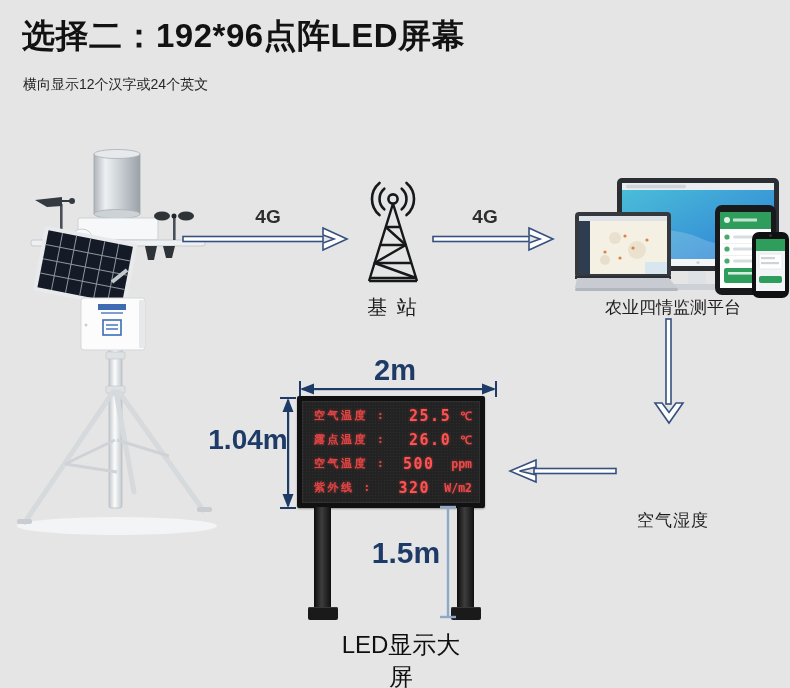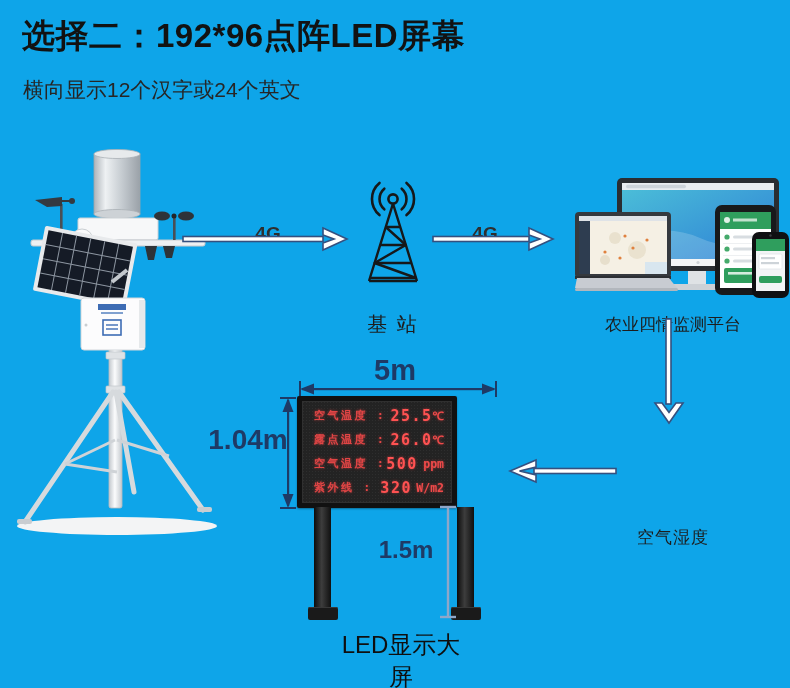--- a/index.html
+++ b/index.html
@@ -1,34 +1,34 @@
 <!DOCTYPE html>
 <html><head>
 <meta charset="utf-8">
 <style>
   html,body{margin:0;padding:0;background:#fff;}
-  .canvas{position:relative;width:790px;height:688px;background:#0ea5e9;overflow:hidden;
+  .canvas{position:relative;width:790px;height:688px;background:#e5e5e5;overflow:hidden;
           font-family:"Liberation Sans","DejaVu Sans",sans-serif;}
 
   
   .hdr-title{position:absolute;left:22px;top:14px;font-size:33px;font-weight:700;color:#121212;letter-spacing:.5px;}
-  .hdr-sub{position:absolute;left:23px;top:76px;font-size:21px;color:#262626;}
-
-  
-  .lbl{position:absolute;color:#222;text-align:center;margin-top:17px;}
+  .hdr-sub{position:absolute;left:23px;top:76px;font-size:14px;color:#262626;}
+
+  
+  .lbl{position:absolute;color:#222;text-align:center;}
   .lbl-4g{font-size:19px;font-weight:600;color:#2e2e2e;}
   .lbl-cn{font-size:17px;color:#1d1d1d;}
 
   
   .dim{position:absolute;color:#1e3a66;font-weight:600;text-align:center;}
 
   .abs{position:absolute;}
 
   
-  .led-panel{position:absolute;left:297px;top:396px;width:160px;height:112px;box-sizing:border-box;
+  .led-panel{position:absolute;left:297px;top:396px;width:188px;height:112px;box-sizing:border-box;
              background-color:#232323;
              background-image:radial-gradient(circle,#2e2e2e 0.8px,transparent 0.9px);
              background-size:3px 3px;
              border:5px solid #111;border-radius:2px;
              box-shadow:inset 0 0 0 1px #303030, 0 1px 2px rgba(0,0,0,.35);}
   .led-rows{position:absolute;inset:0;display:flex;flex-direction:column;justify-content:space-between;
             padding:7px 8px 8px 12px;}
   .led-row{display:flex;align-items:center;height:15px;
            font-family:"DejaVu Sans Mono","Liberation Mono",monospace;font-weight:700;
            text-shadow:0 0 3px rgba(255,70,70,.55);}
@@ -237,21 +237,21 @@
     <rect x="14" y="1" width="5" height="85" fill="#fff" stroke="#35507f" stroke-width="1.6"></rect>
     <polygon points="3,85 17,105 31,85 24,85 17,94.5 10,85" fill="#fff" stroke="#35507f" stroke-width="1.6"></polygon>
   </svg>
 
   <div class="lbl lbl-cn" style="left:612px;top:509px;width:122px;letter-spacing:1px">空气湿度</div>
   <svg class="abs" style="left:506px;top:457px" width="112" height="28" viewBox="0 0 112 28">
     <rect x="28" y="11.5" width="82" height="5" fill="#fff" stroke="#35507f" stroke-width="1.6"></rect>
     <polygon points="30,3 4,14 30,25 30,18 13.5,14 30,10" fill="#fff" stroke="#35507f" stroke-width="1.6"></polygon>
   </svg>
 
-  <div class="dim" style="left:352px;top:354px;width:86px;font-size:29px">5m</div>
+  <div class="dim" style="left:352px;top:354px;width:86px;font-size:29px">2m</div>
   <svg class="abs" style="left:299px;top:381px" width="198" height="16" viewBox="0 0 198 16">
     <g fill="#1e3a66">
       <rect x="0" y="0" width="2" height="16"></rect>
         <rect x="196" y="0" width="2" height="16"></rect>
       <rect x="3" y="7" width="192" height="2.2"></rect>
       <polygon points="1,8 15,2.5 15,13.5"></polygon>
         <polygon points="197,8 183,2.5 183,13.5"></polygon>
     </g>
   </svg>
 
@@ -296,17 +296,17 @@
   <div class="plate plate-l"></div>
   <div class="plate plate-r"></div>
 
   <svg class="abs" style="left:439px;top:505px" width="18" height="114" viewBox="0 0 18 114">
     <g stroke="#8fa7c9" stroke-width="2.4">
       <line x1="9" y1="2" x2="9" y2="112"></line>
       <line x1="1" y1="2" x2="17" y2="2"></line>
       <line x1="1" y1="112" x2="17" y2="112"></line>
     </g>
   </svg>
-  <div class="dim" style="left:370px;top:536px;width:72px;font-size:24px">1.5m</div>
+  <div class="dim" style="left:370px;top:536px;width:72px;font-size:30px">1.5m</div>
 
   <div class="caption">LED显示大屏</div>
 
 </div>
 
 </body></html>

